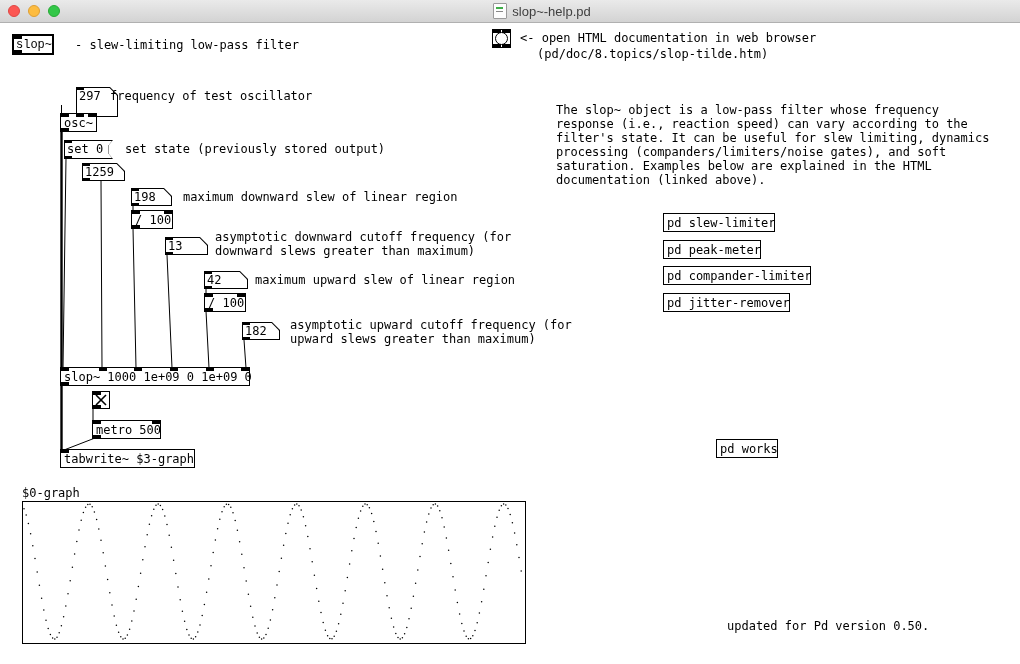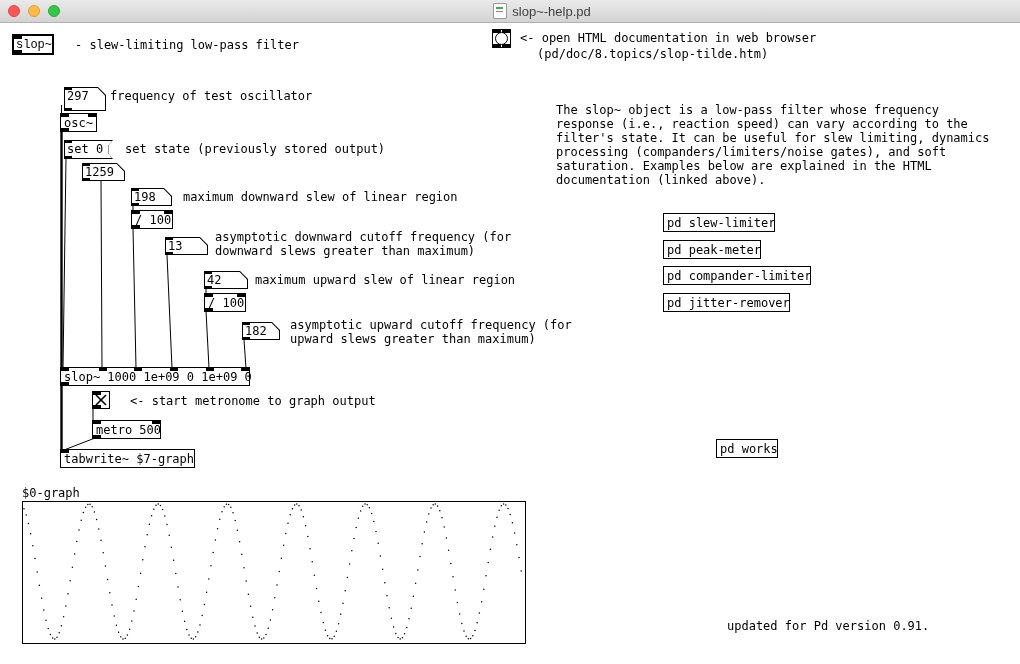--- a/index.html
+++ b/index.html
@@ -86,21 +86,21 @@
 
     <div class="bang" style="left:492px;top:6px;width:19px;height:19px">
       <span class="nub tl"></span>
       <span class="nub tr"></span>
       <span class="nub bl"></span>
       <span class="nub br"></span>
     </div>
     <div class="comment" style="left:520px;top:8px">&lt;- open HTML documentation in web browser</div>
     <div class="comment" style="left:537px;top:24px">(pd/doc/8.topics/slop-tilde.htm)</div>
 
-    <div class="numbox" style="left:64px;top:64px;width:42px;height:24px">
+    <div class="numbox" style="left:76px;top:64px;width:42px;height:30px">
       <span class="nub tl"></span>
       <span class="nub bl"></span>
       <span class="box-text">297</span>
     </div>
     <div class="comment" style="left:110px;top:66px">frequency of test oscillator</div>
 
     <div class="obj" style="left:60px;top:90px;width:37px;height:19px">
       <span class="nub tl"></span>
       <span class="nub tr"></span>
       <span class="nub bl"></span>
@@ -176,32 +176,31 @@
     </div>
 
     <div class="toggle" style="left:92px;top:368px;width:18px;height:18px">
       <span class="nub tl"></span>
       <span class="nub bl"></span>
       <svg class="x-mark" width="16" height="16">
         <line x1="3" y1="3" x2="13" y2="13"></line>
         <line x1="13" y1="3" x2="3" y2="13"></line>
       </svg>
     </div>
-    <div class="comment" style="left:130px;top:371px">&lt;- start metronome to graph output</div>
 
     <div class="obj" style="left:92px;top:397px;width:69px;height:19px">
       <span class="nub tl"></span>
       <span class="nub tr"></span>
       <span class="nub bl"></span>
       <span class="box-text">metro 500</span>
     </div>
 
     <div class="obj" style="left:60px;top:426px;width:135px;height:19px">
       <span class="nub tl"></span>
-      <span class="box-text">tabwrite~ $7-graph</span>
+      <span class="box-text">tabwrite~ $3-graph</span>
     </div>
 
     <div class="obj" style="left:663px;top:190px;width:112px;height:19px">
       <span class="box-text">pd slew-limiter</span>
     </div>
     <div class="obj" style="left:663px;top:217px;width:98px;height:19px">
       <span class="box-text">pd peak-meter</span>
     </div>
     <div class="obj" style="left:663px;top:243px;width:148px;height:19px">
       <span class="box-text">pd compander-limiter</span>
@@ -213,21 +212,21 @@
       <span class="box-text">pd works</span>
     </div>
 
     <div class="comment" style="left:556px;top:80px">The slop~ object is a low-pass filter whose frequency
 response (i.e., reaction speed) can vary according to the
 filter's state. It can be useful for slew limiting, dynamics
 processing (companders/limiters/noise gates), and soft
 saturation. Examples below are explained in the HTML
 documentation (linked above).</div>
 
-    <div class="comment" style="left:727px;top:596px">updated for Pd version 0.91.</div>
+    <div class="comment" style="left:727px;top:596px">updated for Pd version 0.50.</div>
 
     <div class="comment" style="left:22px;top:463px">$0-graph</div>
     <div class="graph-box" style="left:22px;top:478px;width:502px;height:141px">
       <svg id="wave" width="500" height="139">
           <circle cx="1" cy="6.77778011856438" r="0.75" fill="#000"></circle>
           <circle cx="3.2" cy="12.978027794436251" r="0.75" fill="#000"></circle>
           <circle cx="5.4" cy="21.42827663806802" r="0.75" fill="#000"></circle>
           <circle cx="7.6000000000000005" cy="31.792142956107966" r="0.75" fill="#000"></circle>
           <circle cx="9.8" cy="43.657066634176175" r="0.75" fill="#000"></circle>
           <circle cx="12" cy="56.550734143757886" r="0.75" fill="#000"></circle>

